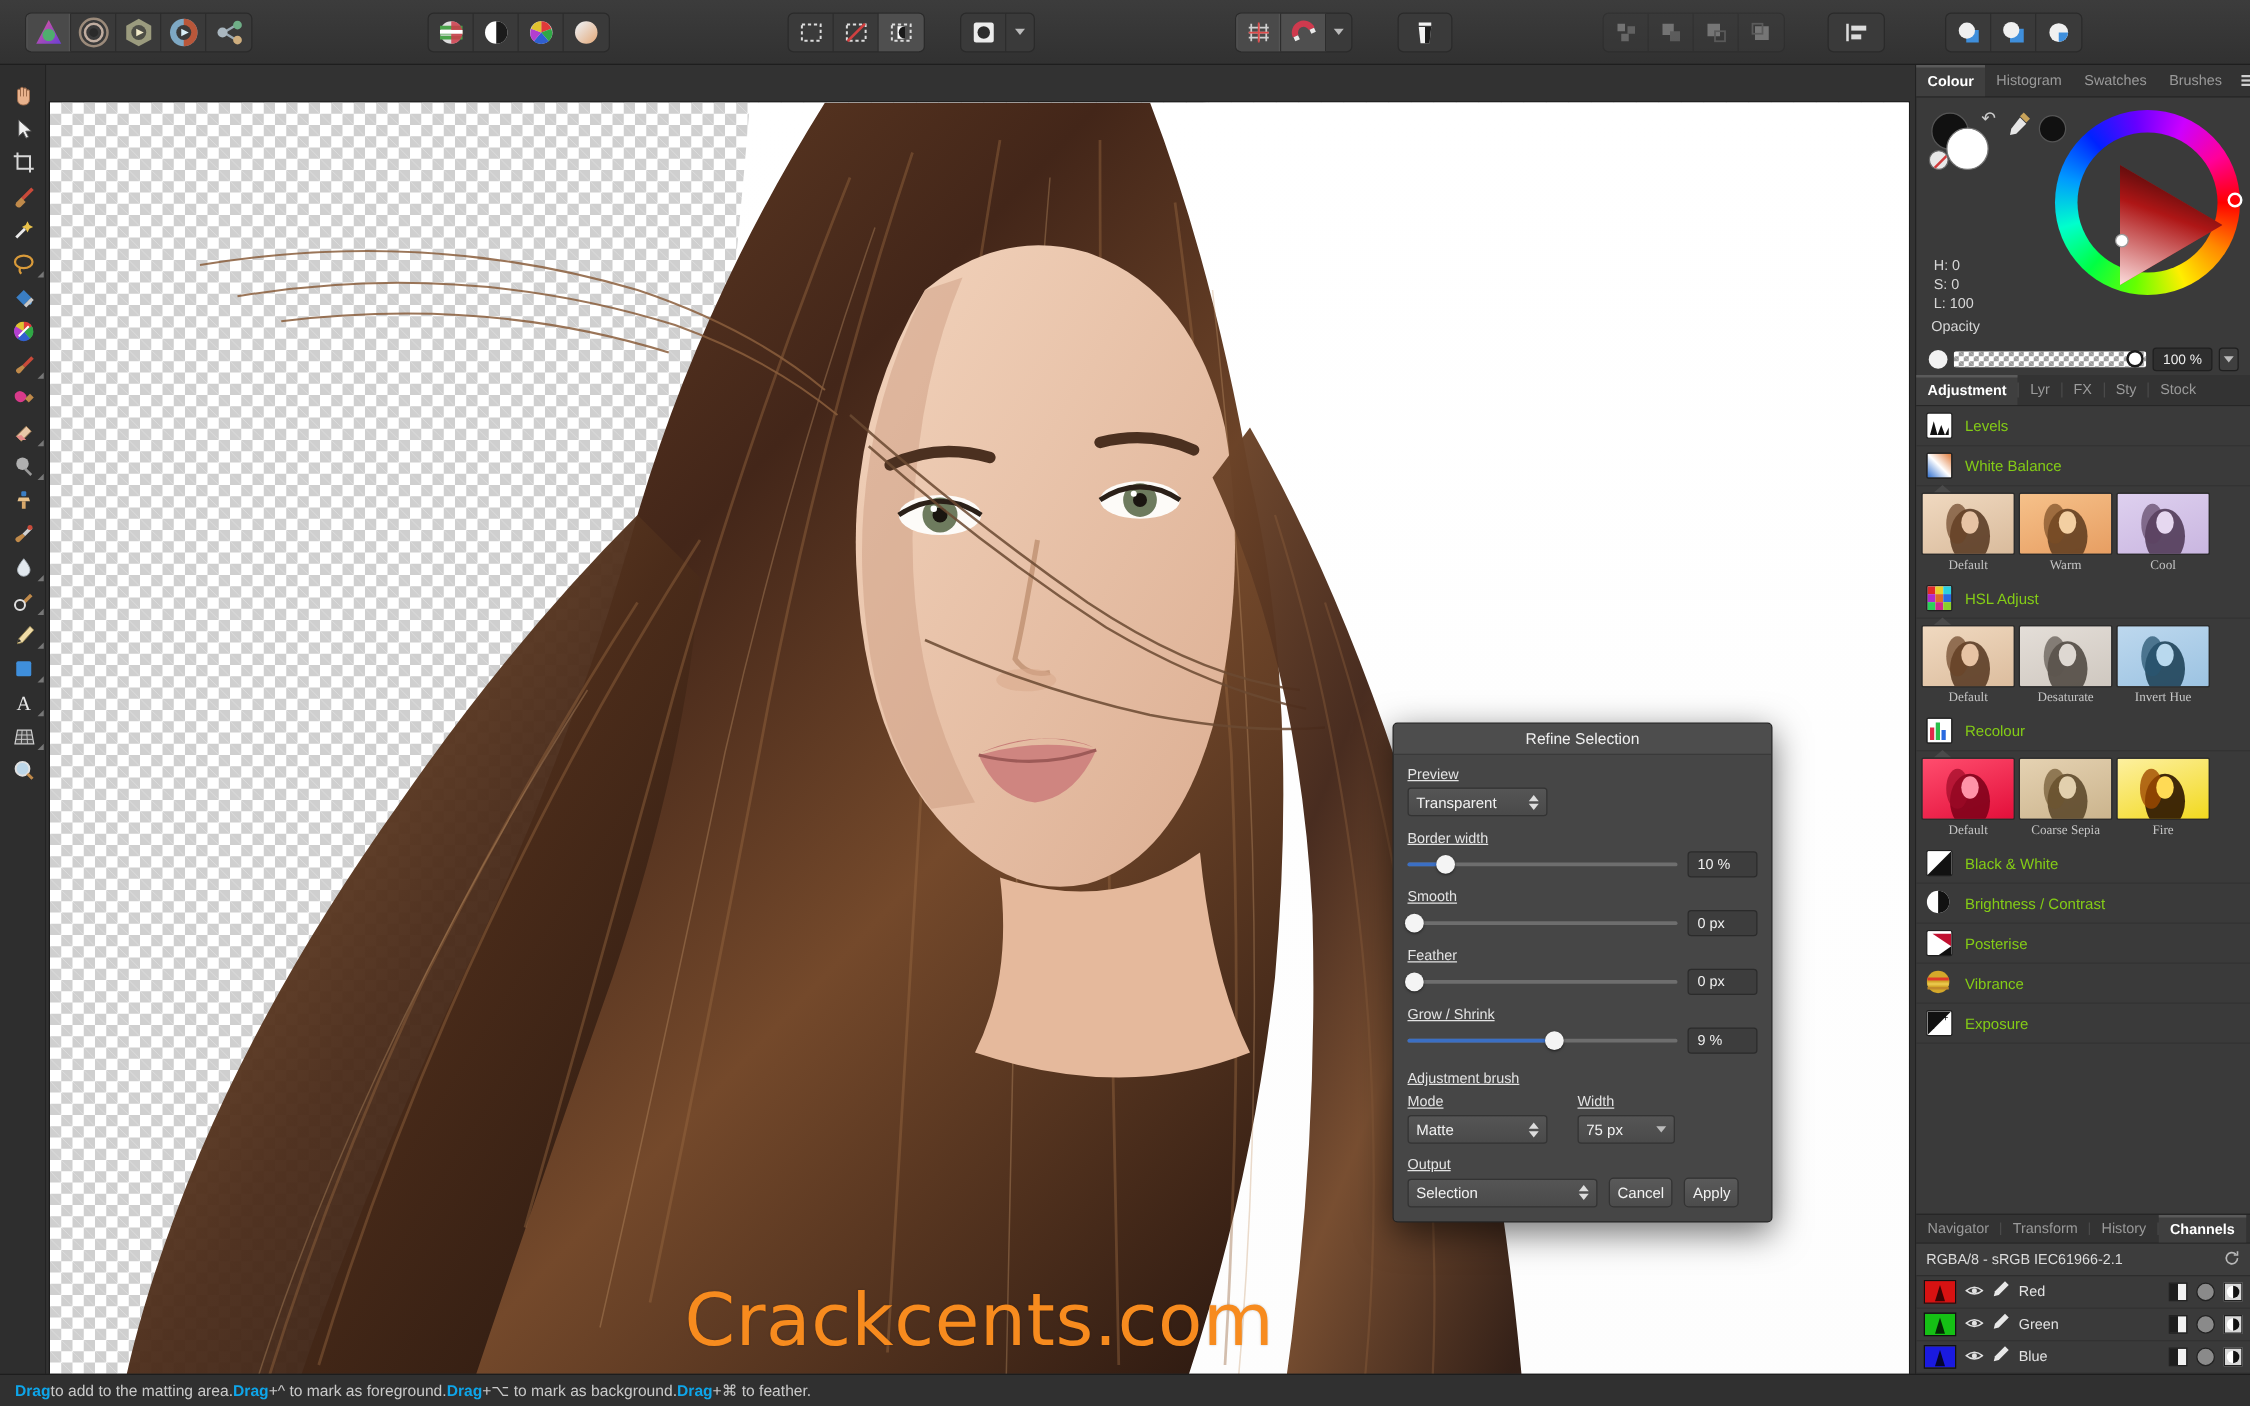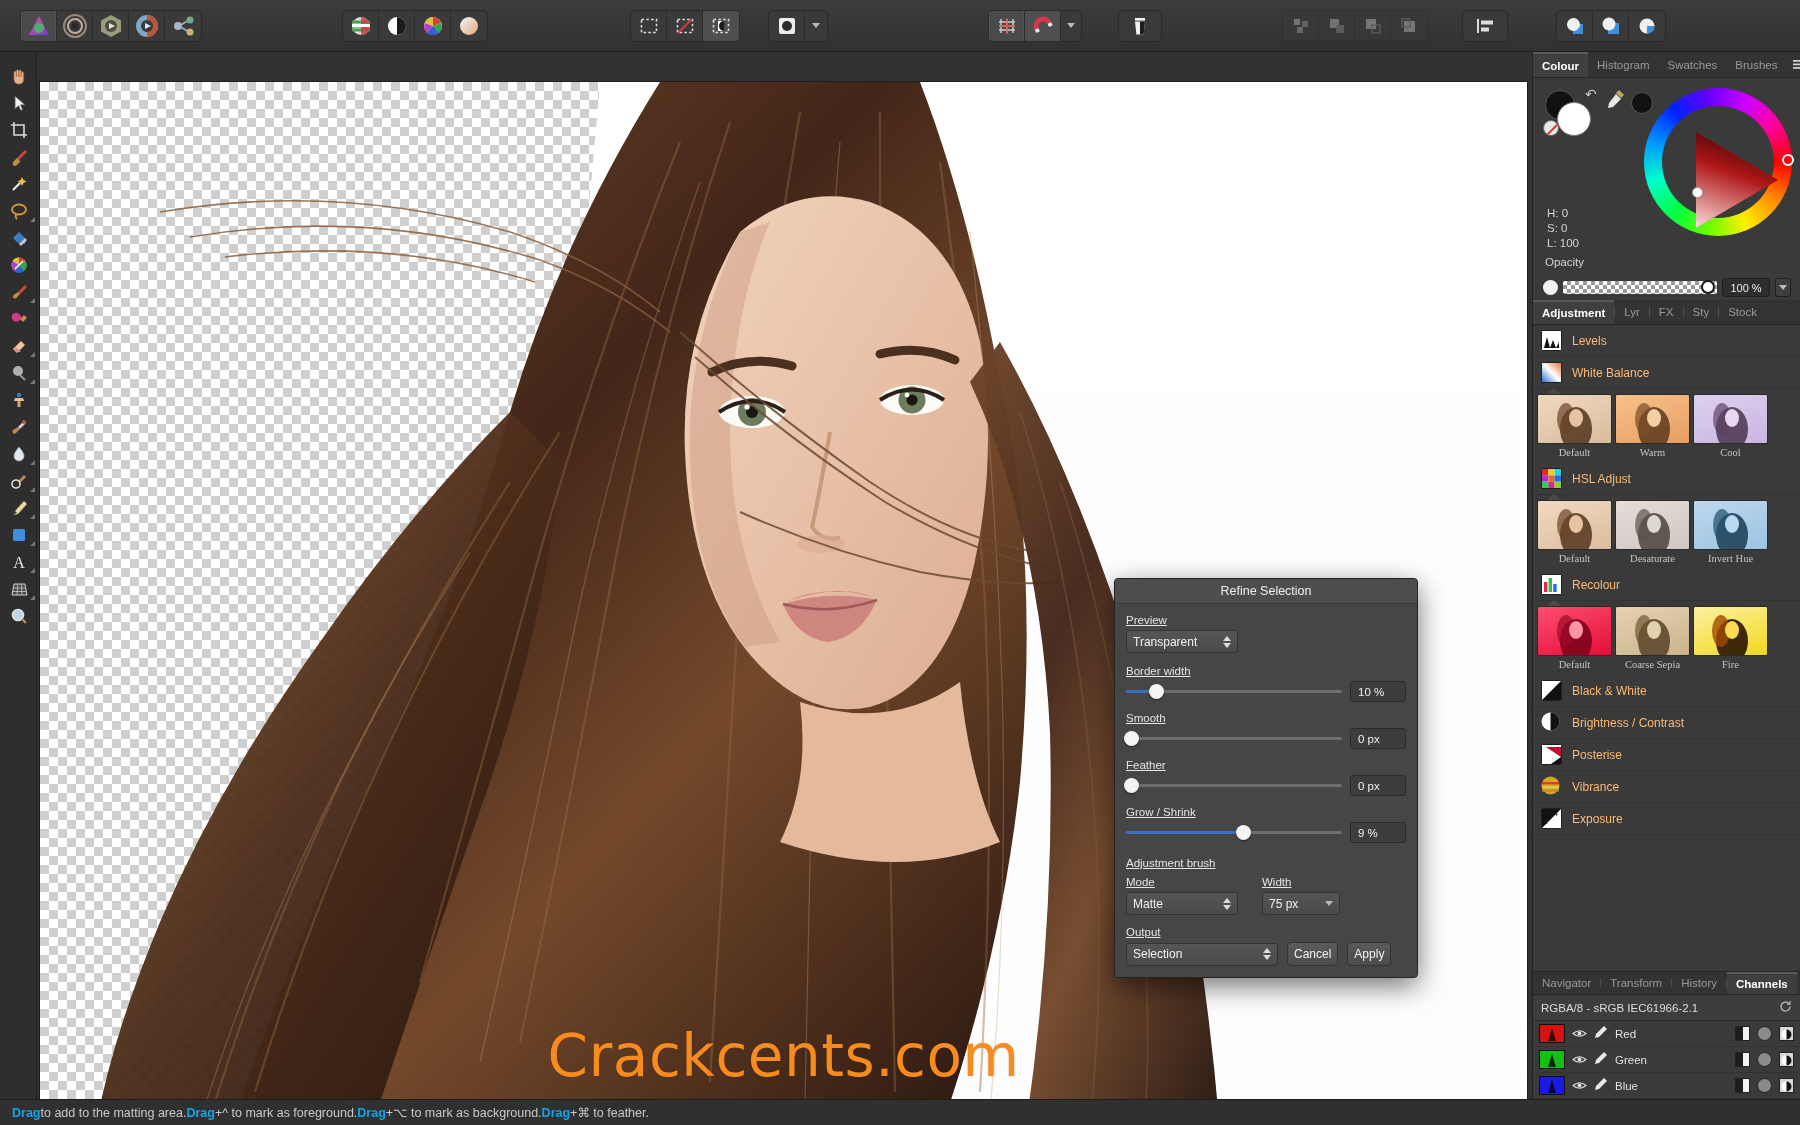--- a/index.html
+++ b/index.html
@@ -151,21 +151,21 @@
   .op-field { width:48px;height:19px;background:#2e2e2e;border:1px solid #1f1f1f;border-radius:3px;
     color:#eee; font-size:11px; display:flex;align-items:center;justify-content:center;}
   .op-caret { width:16px;height:19px;background:#3f3f3f;border:1px solid #1f1f1f;border-radius:3px;
     display:flex;align-items:center;justify-content:center;}
 
   
   .adj-wrap { flex:1; overflow:hidden; background:#3a3a3a; }
   .adj-row { display:flex; align-items:center; height:32px; padding-left:8px;
     border-bottom:1px solid #333; gap:10px; }
   .adj-ico { width:21px;height:21px; border-radius:2px; flex:none; border:1px solid #1f1f1f;}
-  .adj-name { font-size:12px; color:#fdba74; }
+  .adj-name { font-size:12px; color:#84cc16; }
   .thumbs { display:flex; gap:3px; padding:5px 4px 3px; position:relative;font-family:Liberation Serif, serif;}
   .thumb { width:75px; }
   .thumb-img { width:75px;height:50px;border-radius:2px; background:#888; overflow:hidden;
     position:relative; border:1px solid #2b2b2b;}
   .thumb-cap { text-align:center; font-size:10.5px; color:#c4c4c4; padding:3px 0 2px;}
   .notch { position:absolute; left:14px; top:-1px; width:0;height:0;
     border-left:7px solid transparent;border-right:7px solid transparent;border-bottom:6px solid #4a4a4a;}
 
   
   .chan-tabs { display:flex; height:24px; background:#333; border-top:1px solid #262626;

